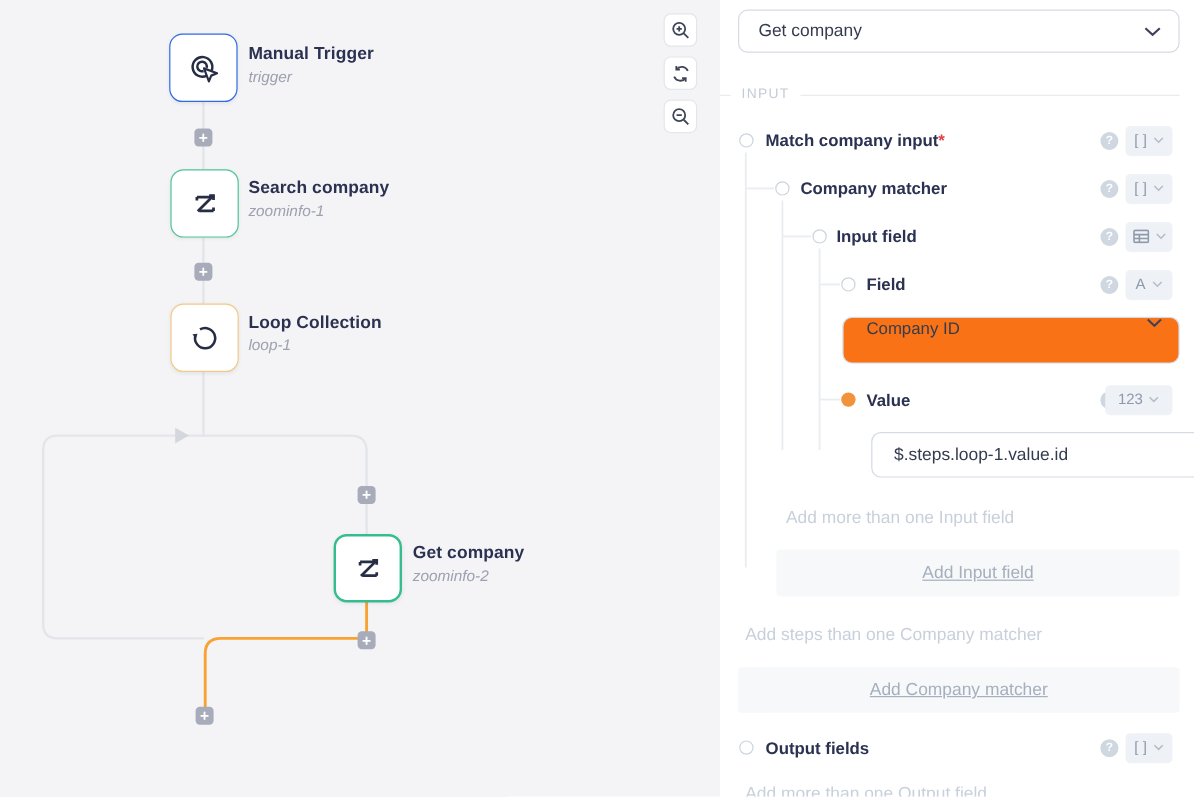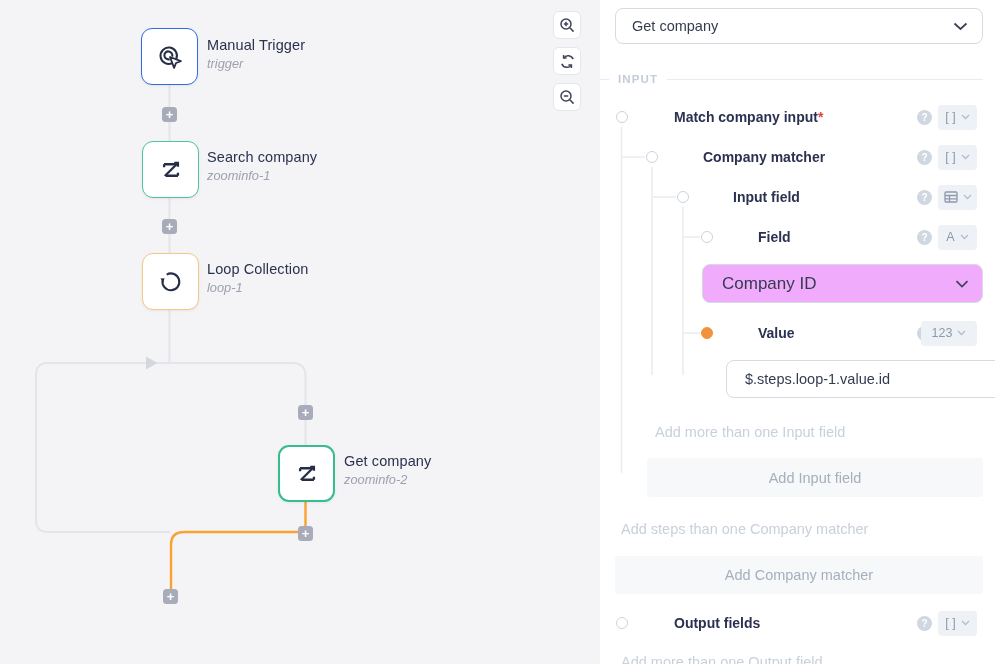--- a/index.html
+++ b/index.html
@@ -9,21 +9,21 @@
   
   .canvas { position:absolute; left:0; top:0; width:600px; height:664px; background:#f4f4f6; }
   .wires { position:absolute; left:0; top:0; }
 
   .node { position:absolute; width:57px; height:57px; background:#fff; border-radius:11px;
           display:flex; align-items:center; justify-content:center;
           box-shadow:0 1px 3px rgba(35,40,70,.07); border:1.5px solid #ccc; cursor:pointer; }
   .node.selected { border-width:2px; }
 
   .node-label { position:absolute; }
-  .node-title { font-size:14.5px; font-weight:400; color:#2b3150; line-height:17px; letter-spacing:.1px; }
+  .node-title { font-size:14.5px; font-weight:700; color:#2b3150; line-height:17px; letter-spacing:.1px; }
   .node-sub   { font-size:12.8px; color:#9da0af; line-height:16px; margin-top:2px;font-style:italic; }
 
   .plus { position:absolute; width:15px; height:15px; background:#a7abba; border-radius:3.5px;
           color:#fff; display:flex; align-items:center; justify-content:center; cursor:pointer; }
   .plus::before { content:"+"; font-size:13px; font-weight:700; line-height:1; margin-top:-1px; }
 
   .tool { position:absolute; left:553px; width:28px; height:28px; background:#fff;
           border:1px solid #e4e6eb; border-radius:6px; display:flex; align-items:center;
           justify-content:center; cursor:pointer; }
 
@@ -33,50 +33,50 @@
   .op-select { position:absolute; left:15px; top:8px; width:368px; height:36px;
                border:1px solid #d5dae3; border-radius:8px; background:#fff;
                display:flex; align-items:center; padding:0 14px 0 16px;
                font-size:14.5px; color:#343b4f; cursor:pointer; }
   .op-select .spacer { flex:1; }
 
   .section-head { position:absolute; left:0; top:72px; width:383px; height:14px;
                   display:flex; align-items:center; gap:9px; }
   .section-head::before { content:""; width:9px; height:1px; background:#e8ebf0; }
   .section-head::after  { content:""; flex:1; height:1px; background:#e8ebf0; }
-  .section-label { font-size:11.5px; font-weight:700; letter-spacing:1.1px; color:#c3ccd9; }
+  .section-label { font-size:11.5px; font-weight:400; letter-spacing:1.1px; color:#c3ccd9; }
 
   .tcircle { position:absolute; width:12px; height:12px; border-radius:50%;
              background:#fff; border:1.8px solid #ccd4de; cursor:pointer; }
   .tcircle.filled { background:#f2923c; border-color:#f2923c; }
 
-  .tlabel { position:absolute; font-size:14px; font-weight:700; color:#2b3150; line-height:18px;margin-left:36px; }
+  .tlabel { position:absolute; font-size:14px; font-weight:700; color:#2b3150; line-height:18px; }
   .req { color:#e0434a; font-weight:700; }
 
   .help { position:absolute; width:15px; height:15px; border-radius:50%; background:#cfd7e1;
           color:#fff; display:flex; align-items:center; justify-content:center; cursor:pointer; }
   .help::before { content:"?"; font-size:10px; font-weight:700; }
 
   .pill { position:absolute; height:25px; background:#eef1f6; border-radius:4px;
           display:flex; align-items:center; justify-content:center; gap:5px;
           font-size:12.5px; color:#8d99ac; cursor:pointer; }
 
-  .f-select { position:absolute; border:1px solid #d5dae3; border-radius:8px; background:#f0abfc;
-              display:flex; align-items:center; padding:0 13px 0 19px; font-size:17px;
+  .f-select { position:absolute; border:1px solid #d5dae3; border-radius:8px; background:#f97316;
+              display:flex; align-items:flex-start; padding:0 13px 0 19px; font-size:14px;
               color:#343b4f; cursor:pointer; }
   .f-select .spacer { flex:1; }
 
   .f-input { position:absolute; border:1px solid #d5dae3; border-radius:8px; background:#fff;
              padding:0 18px; font-size:14.5px; color:#343b4f; font-family:"Liberation Sans",sans-serif;margin-left:24px; }
 
   .helper { position:absolute; font-size:14.5px; color:#c8d0db; line-height:16px; }
 
   .gbtn { position:absolute; background:#f7f8fa; border:none; border-radius:3px;
           font-size:14.5px; color:#a5afbe; font-family:"Liberation Sans",sans-serif;
-          display:flex; align-items:center; justify-content:center; cursor:pointer; }
+          display:flex; align-items:center; justify-content:center; cursor:pointer;text-decoration:underline; }
 
   svg { display:block; }
 </style>
 </head>
 <body>
 
 <div id="app">
 
   <div class="canvas">
 

